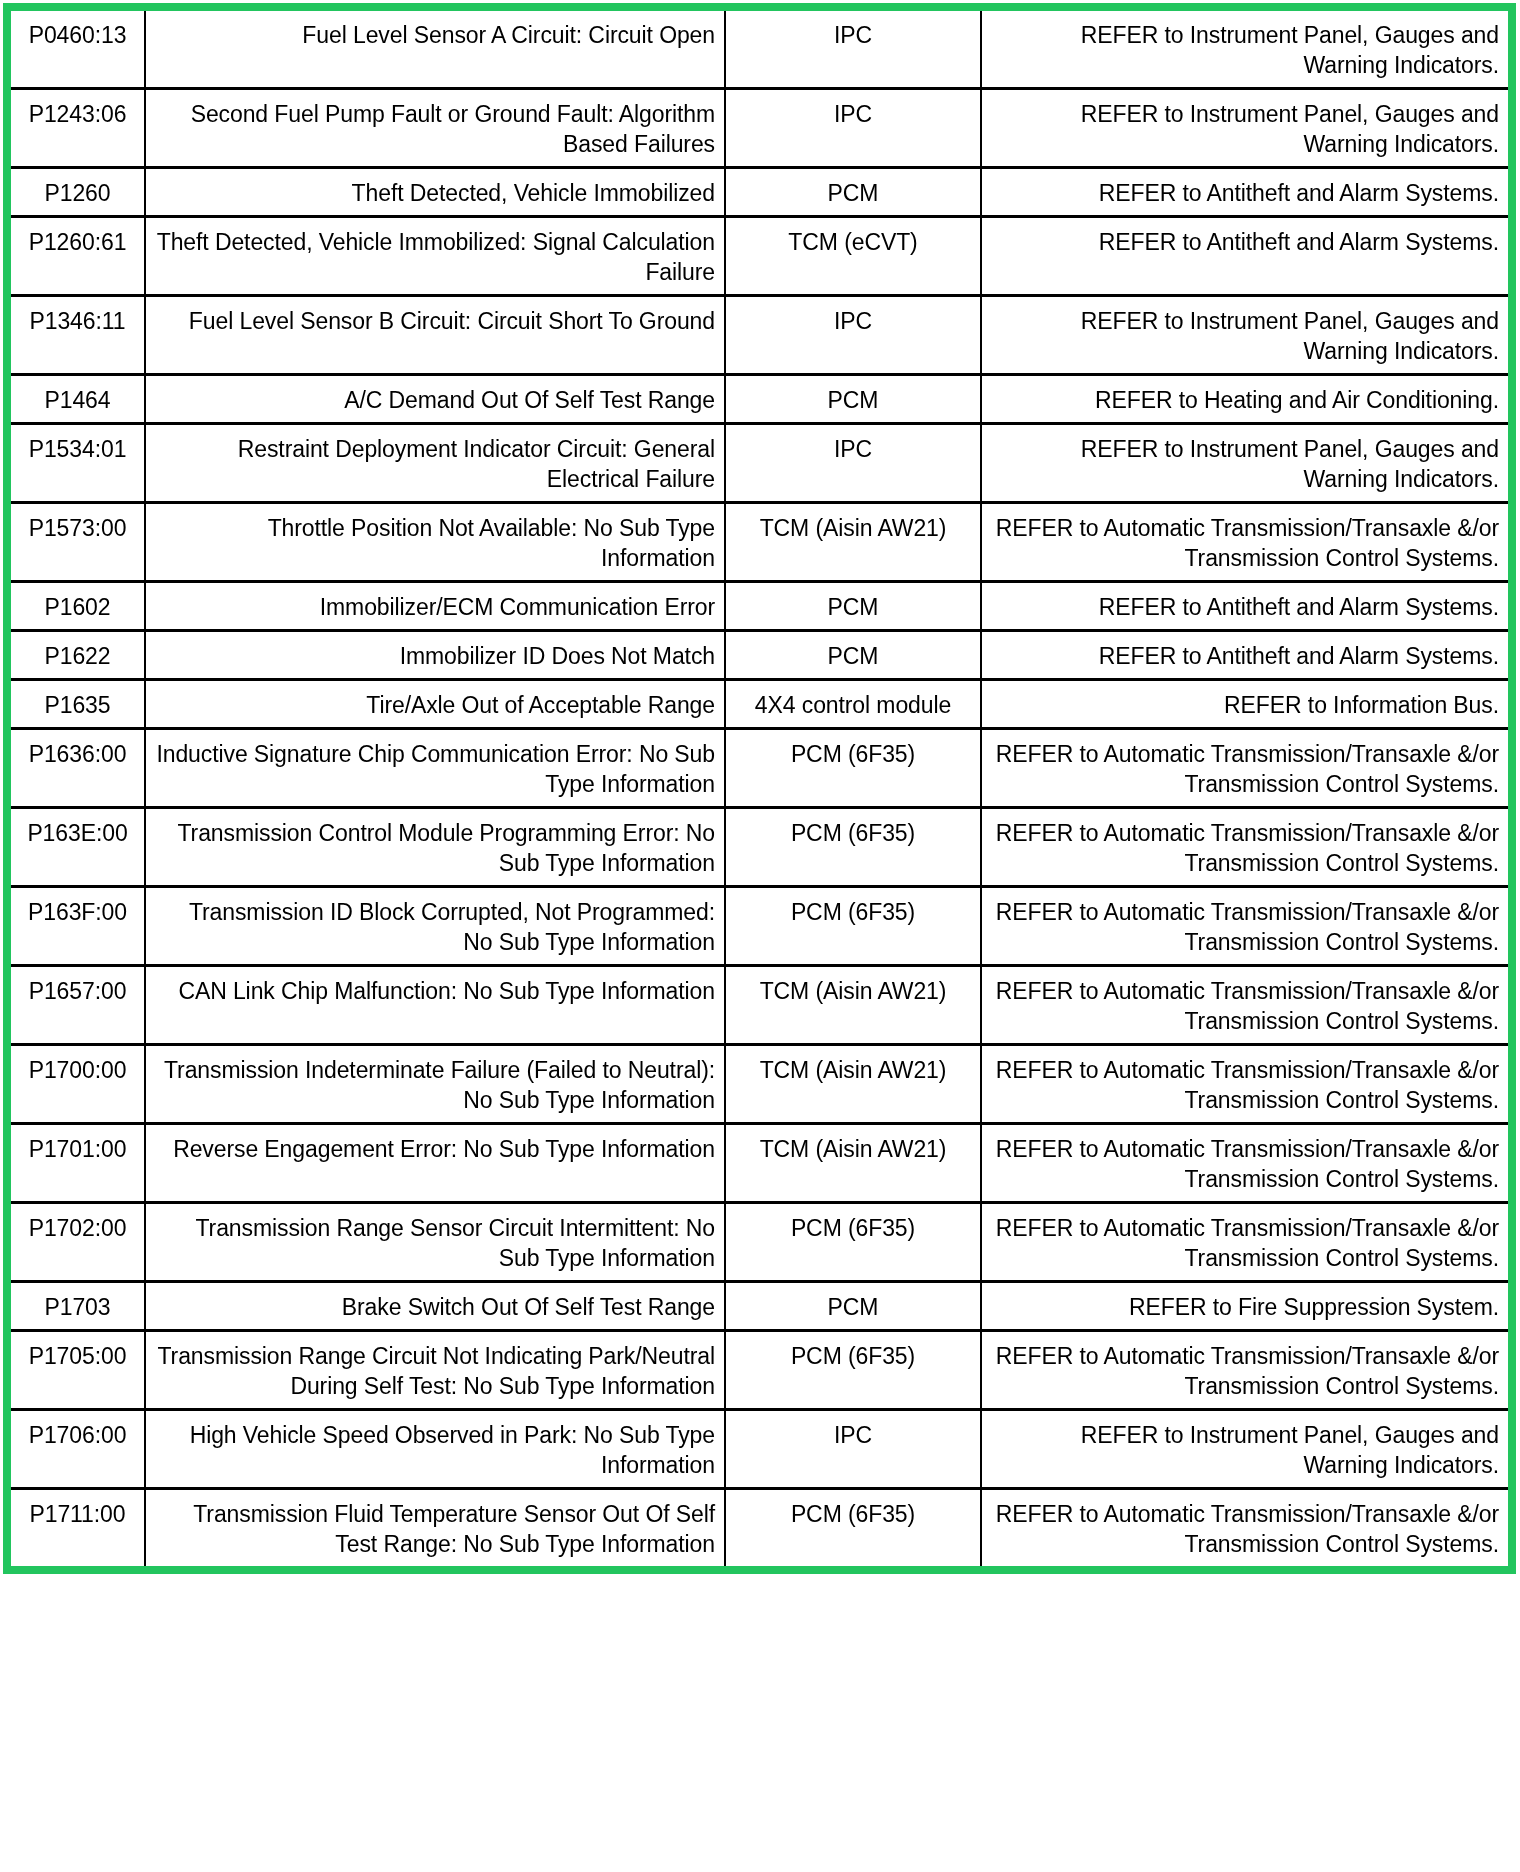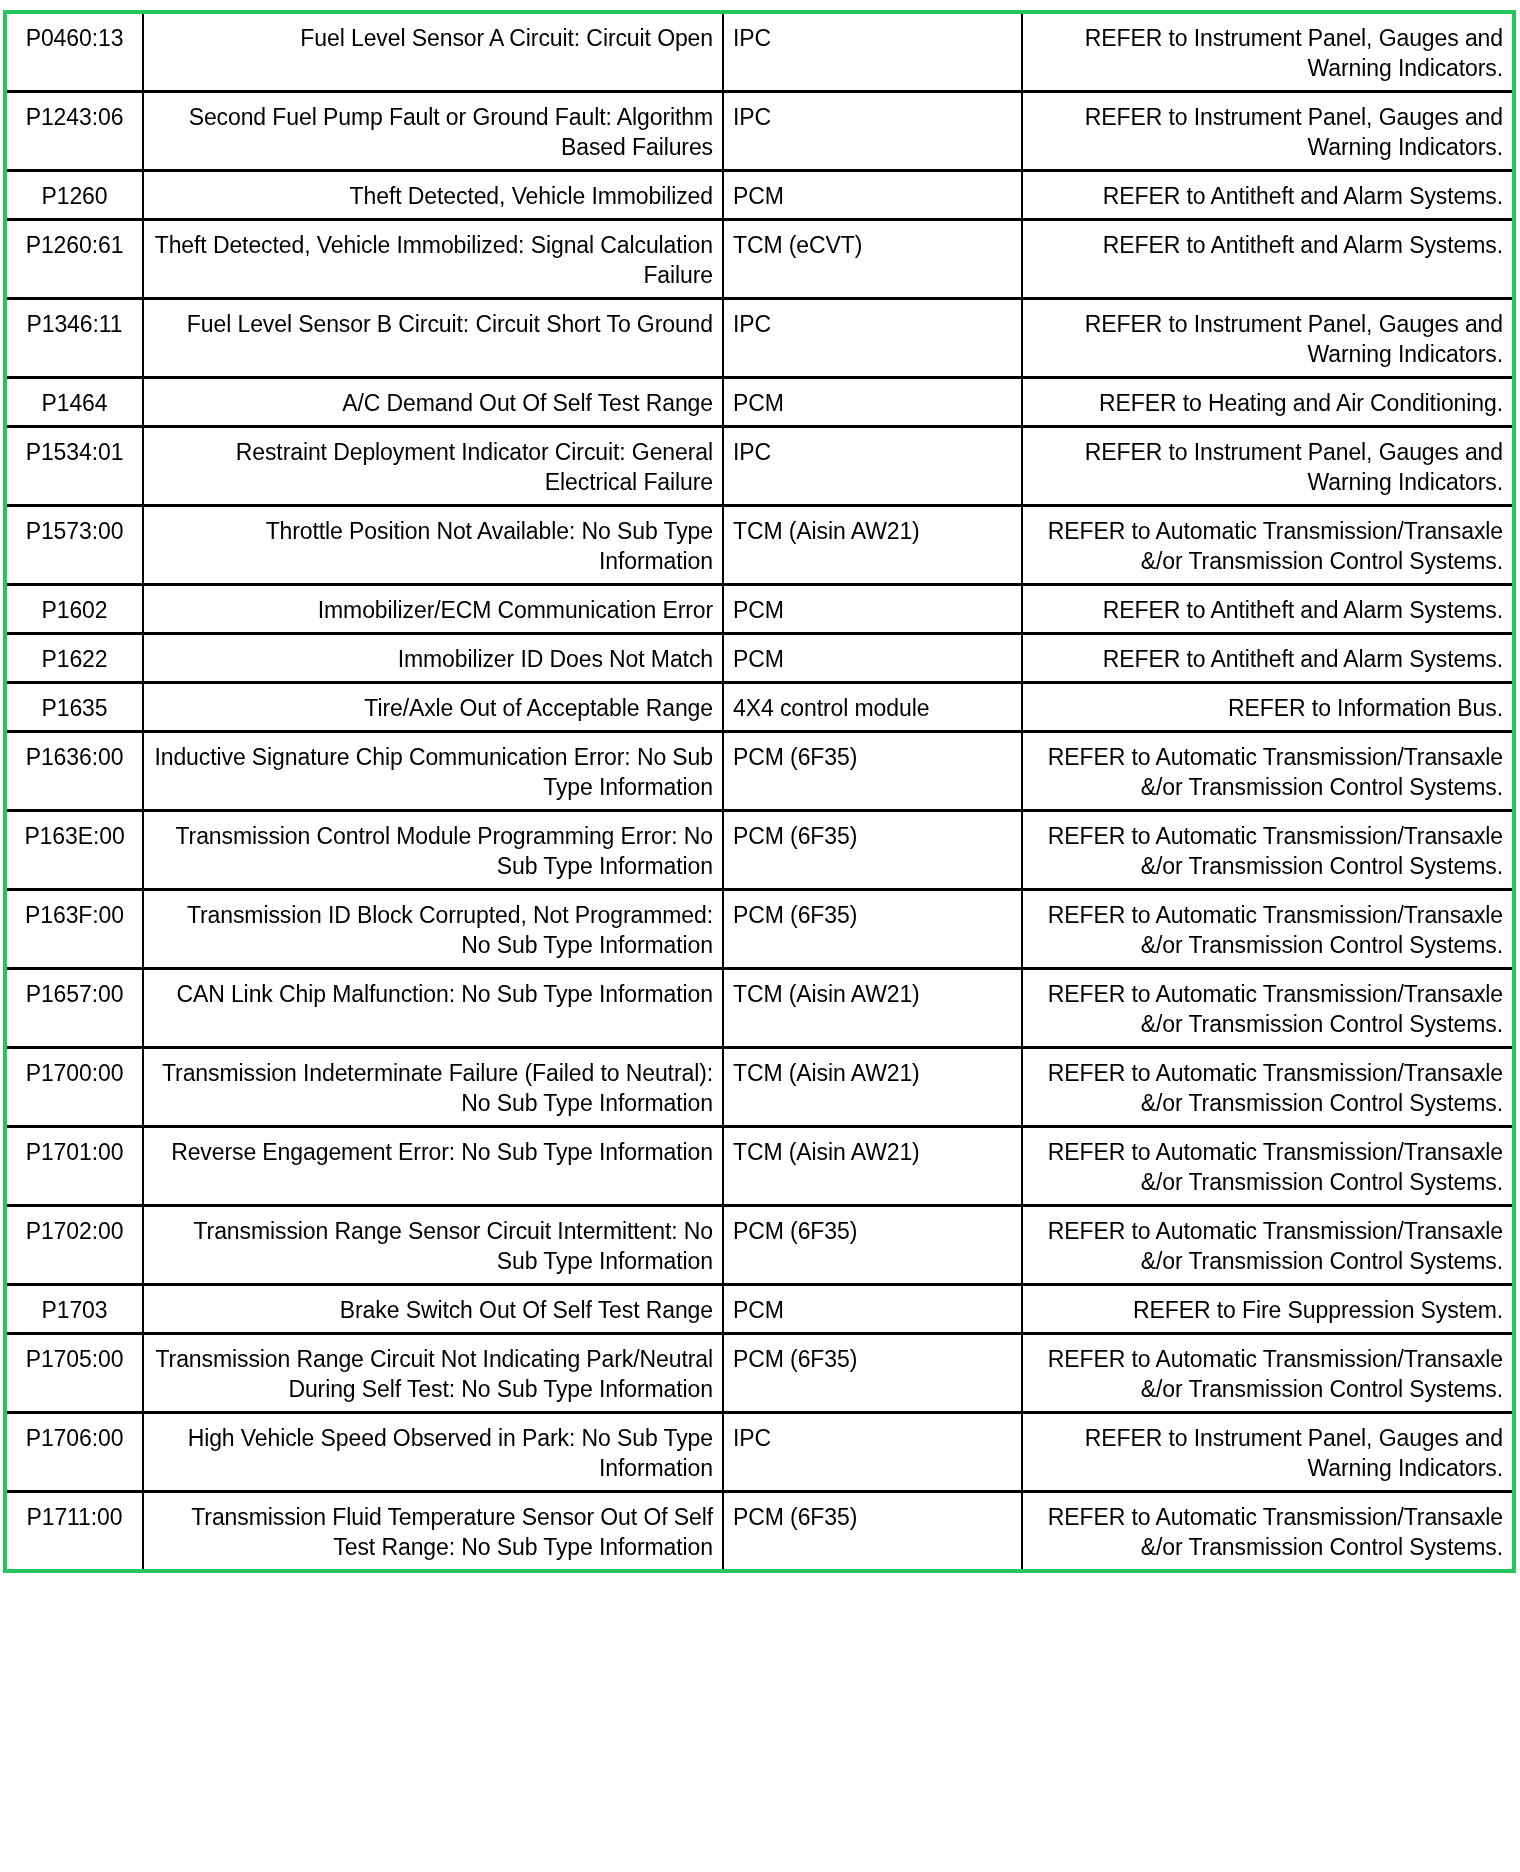--- a/index.html
+++ b/index.html
@@ -11,41 +11,41 @@
     width: 1520px;
     height: 1872px;
     position: relative;
     overflow: hidden;
     font-family: "Liberation Sans", "DejaVu Sans", sans-serif;
     color: #000000;
   }
   .dtc-table {
     position: absolute;
     left: 3px;
-    top: 10px;
+    top: 3px;
     width: 1513px;
     border-collapse: collapse;
     table-layout: fixed;
-    border: 4px solid #22c55e;
+    border: 8px solid #22c55e;
   }
   .dtc-table td {
     border: 2px solid #000000;
     vertical-align: top;
     font-size: 23px;
     line-height: 30px;
     padding: 9px 9px 7px 9px;
     letter-spacing: -0.1px;
     box-sizing: border-box;
   }
   .dtc-table tr.thick td {
     border-top-width: 3px;
   }
   .col-code { width: 138px; text-align: center; padding-left: 4px !important; padding-right: 4px !important; }
   .col-desc { width: 580px; text-align: right; }
-  .col-module { width: 299px; text-align: left; }
+  .col-module { width: 256px; text-align: center; }
   .col-action { text-align: right; }
 </style>
 </head>
 <body>
 
 <table class="dtc-table">
   <colgroup>
     <col class="col-code">
     <col class="col-desc">
     <col class="col-module">

